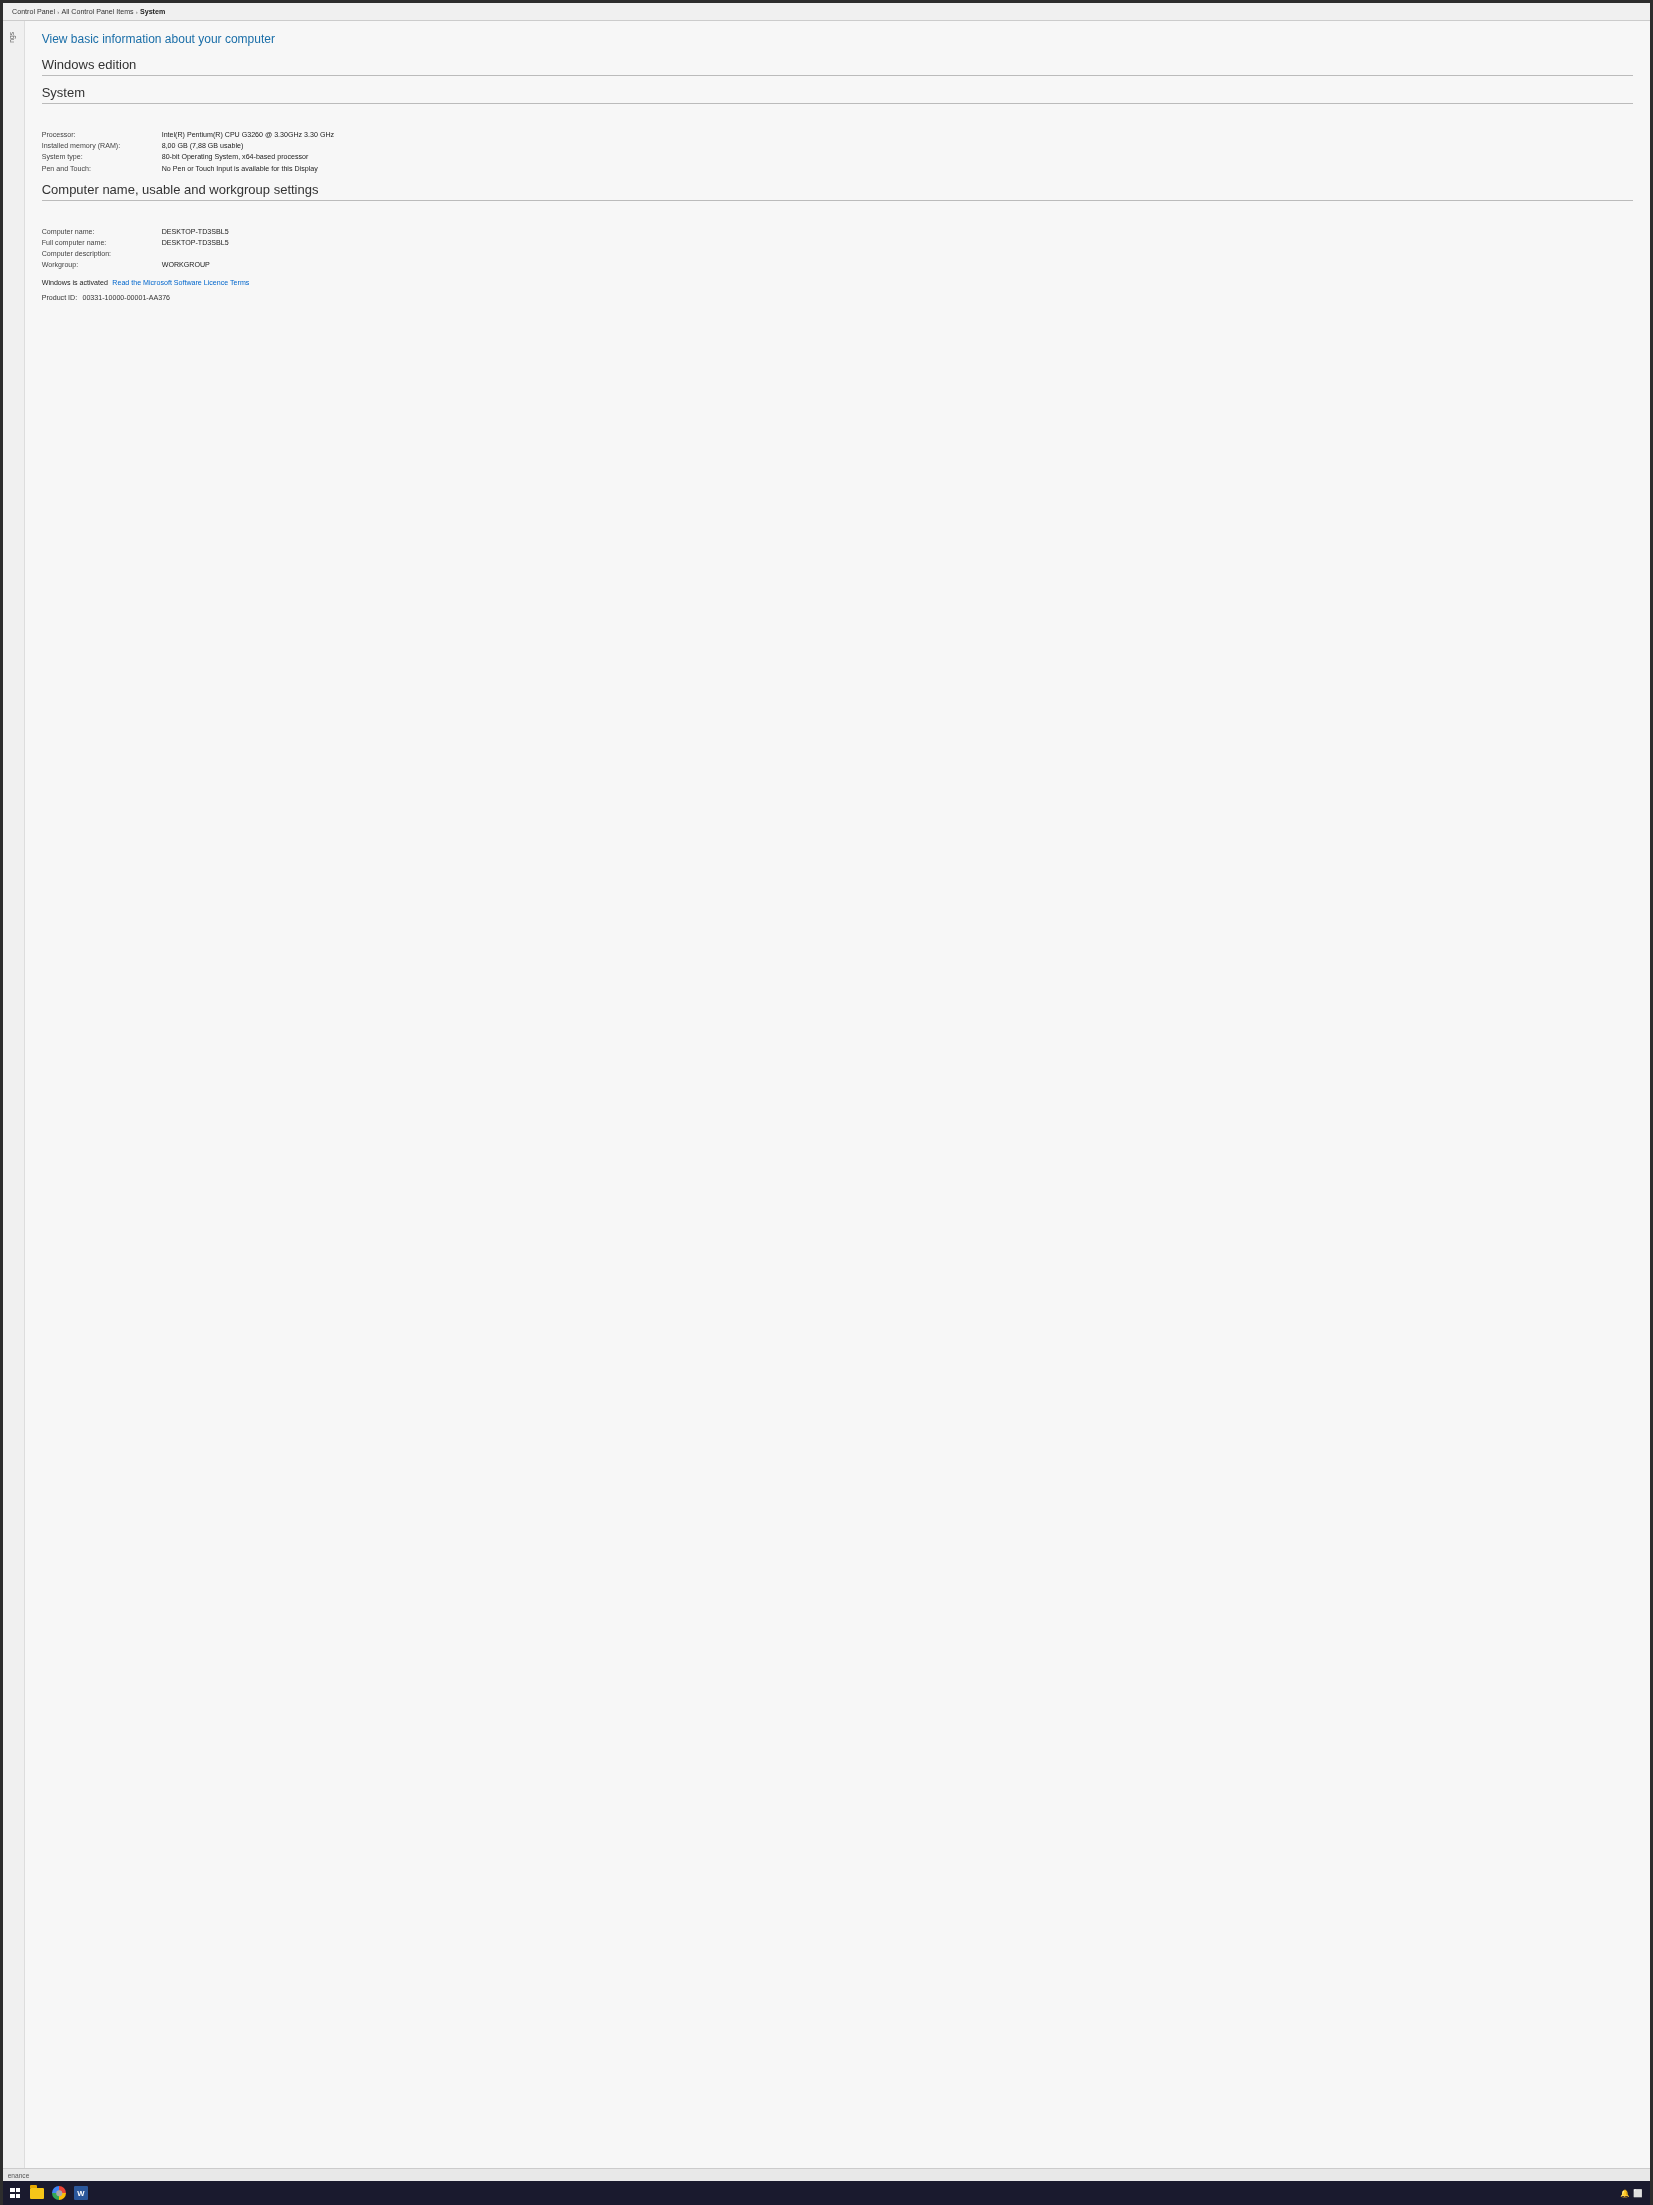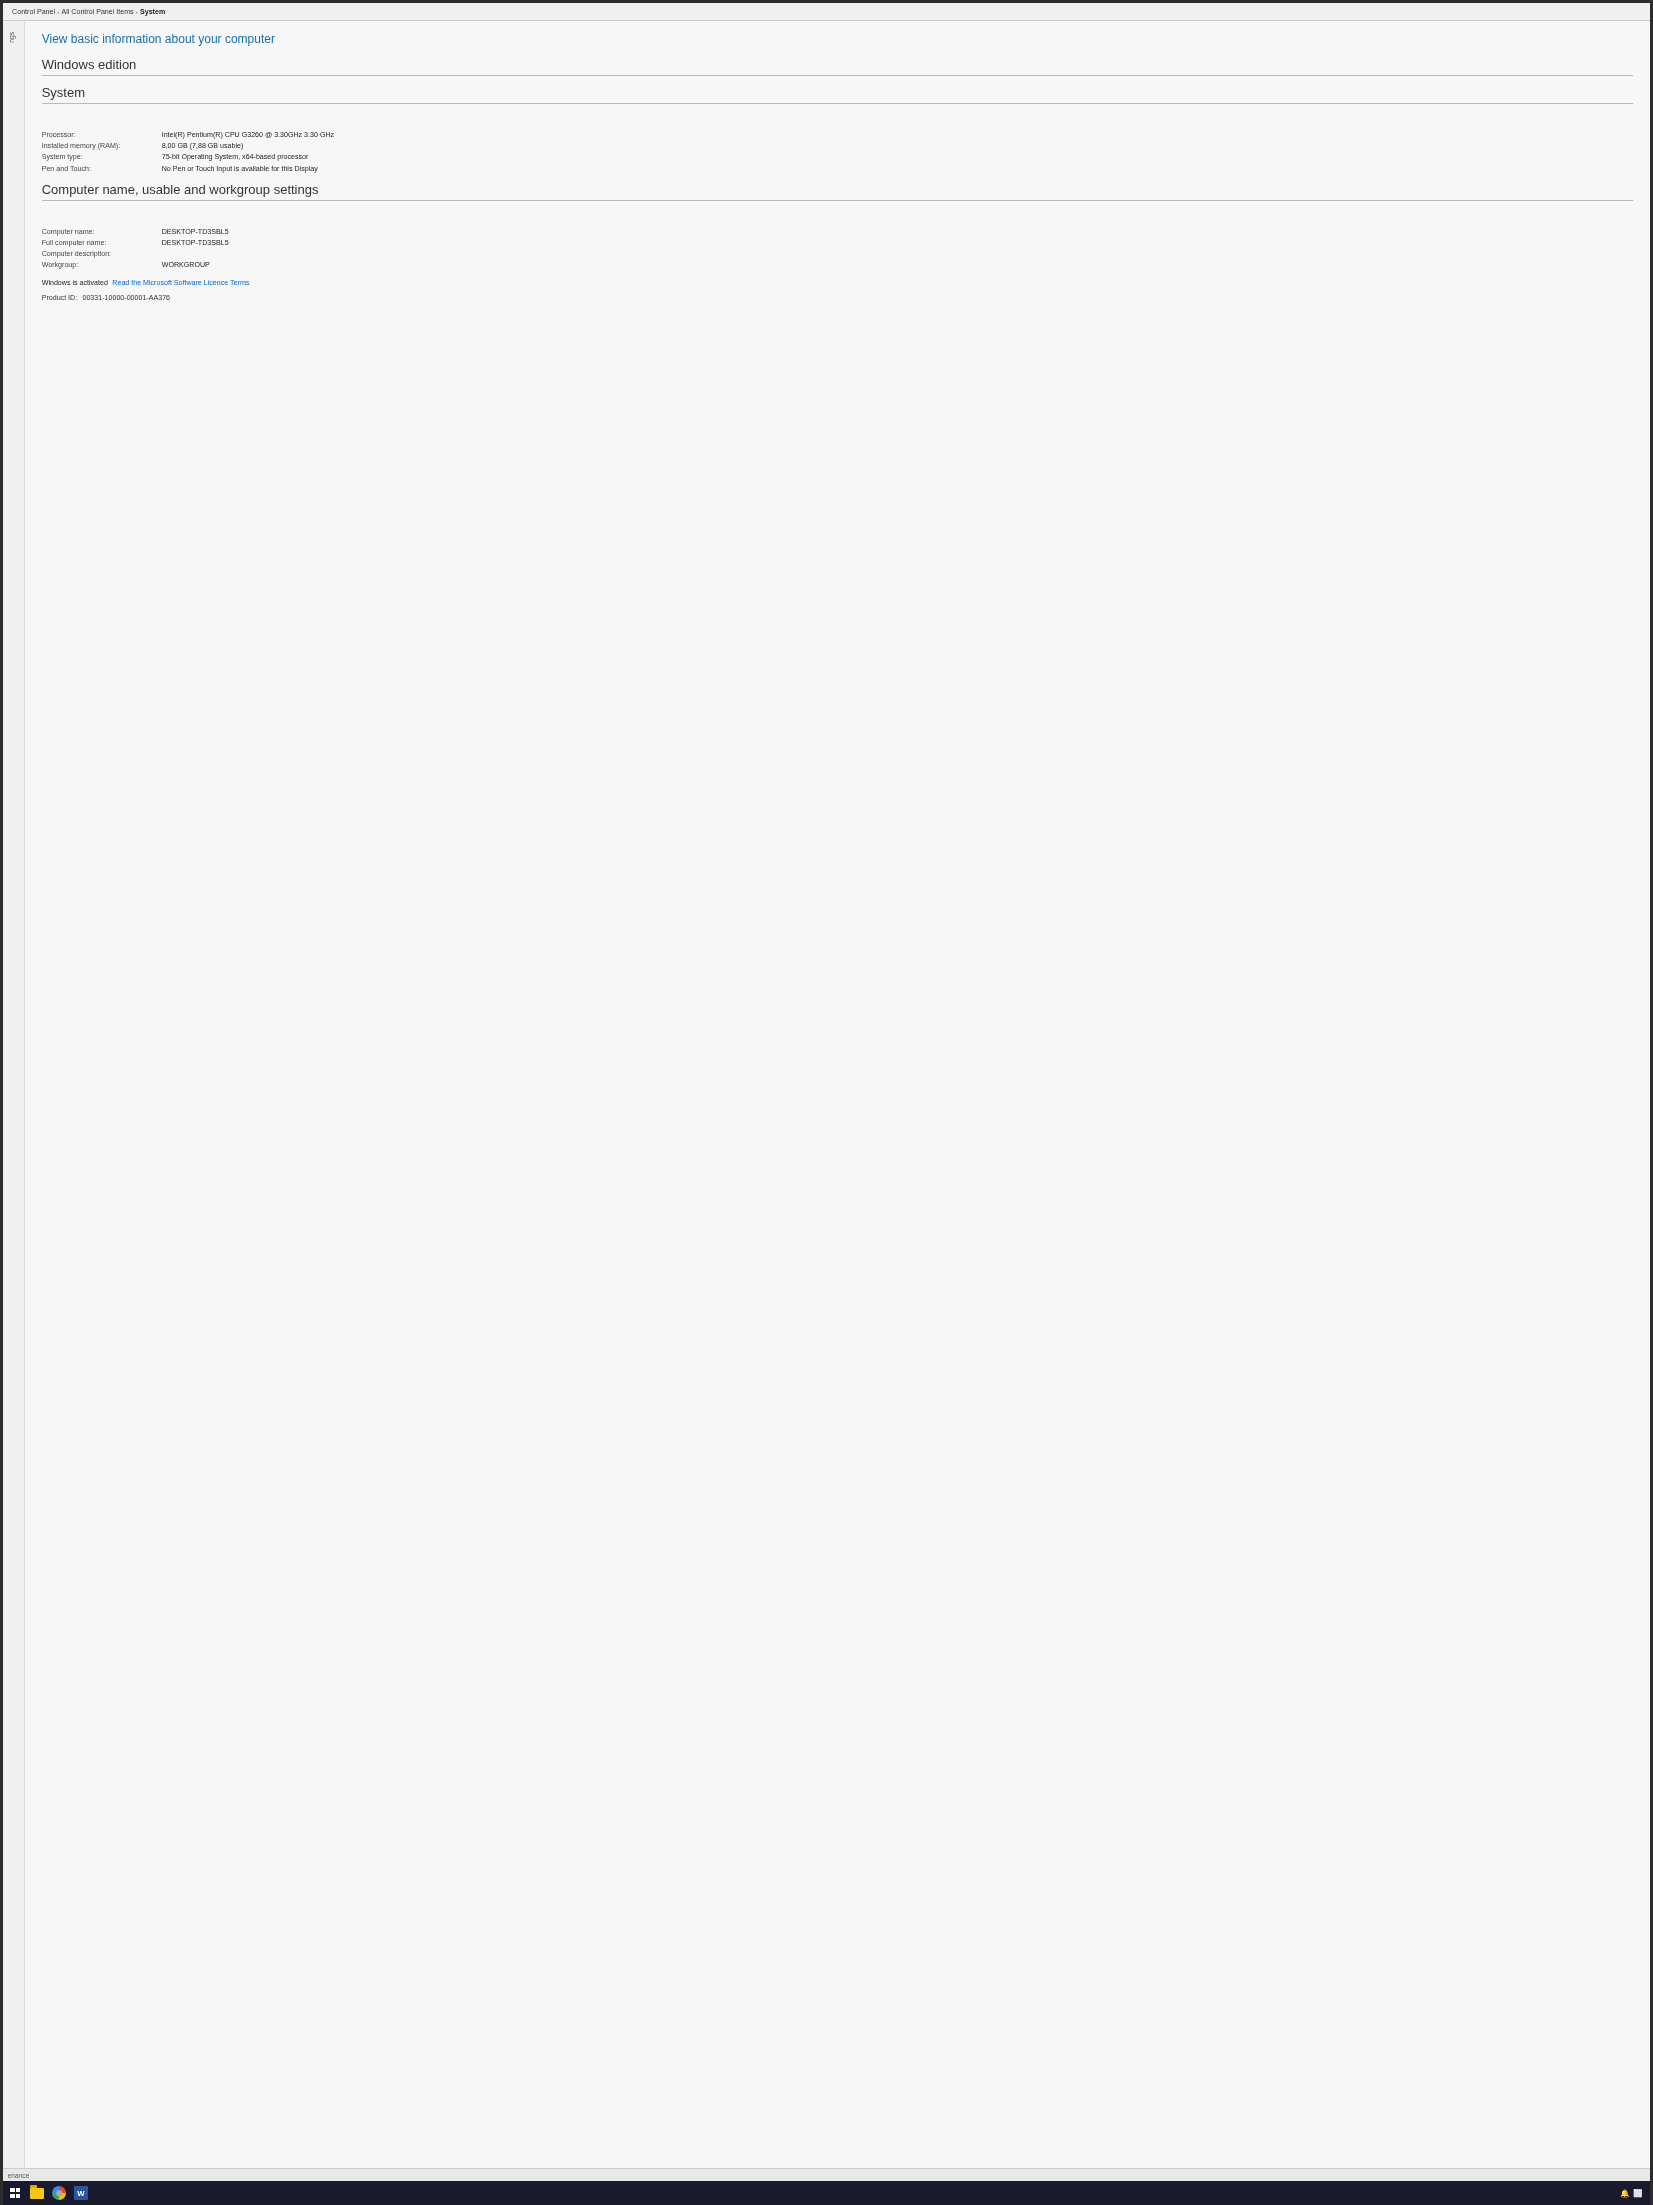--- a/index.html
+++ b/index.html
@@ -343,21 +343,21 @@
             <div class="info-row">
               <span class="info-label">Processor:</span>
               <span class="info-value">Intel(R) Pentium(R) CPU G3260 @ 3.30GHz   3.30 GHz</span>
             </div>
             <div class="info-row">
               <span class="info-label">Installed memory (RAM):</span>
               <span class="info-value">8,00 GB (7,88 GB usable)</span>
             </div>
             <div class="info-row">
               <span class="info-label">System type:</span>
-              <span class="info-value">75-bit Operating System, x64-based processor</span>
+              <span class="info-value">80-bit Operating System, x64-based processor</span>
             </div>
             <div class="info-row">
               <span class="info-label">Pen and Touch:</span>
               <span class="info-value">No Pen or Touch Input is available for this Display</span>
             </div>
           </div>
         </div>
 
         <div class="section">
           <div class="section-header">Computer name, usable and workgroup settings</div>

